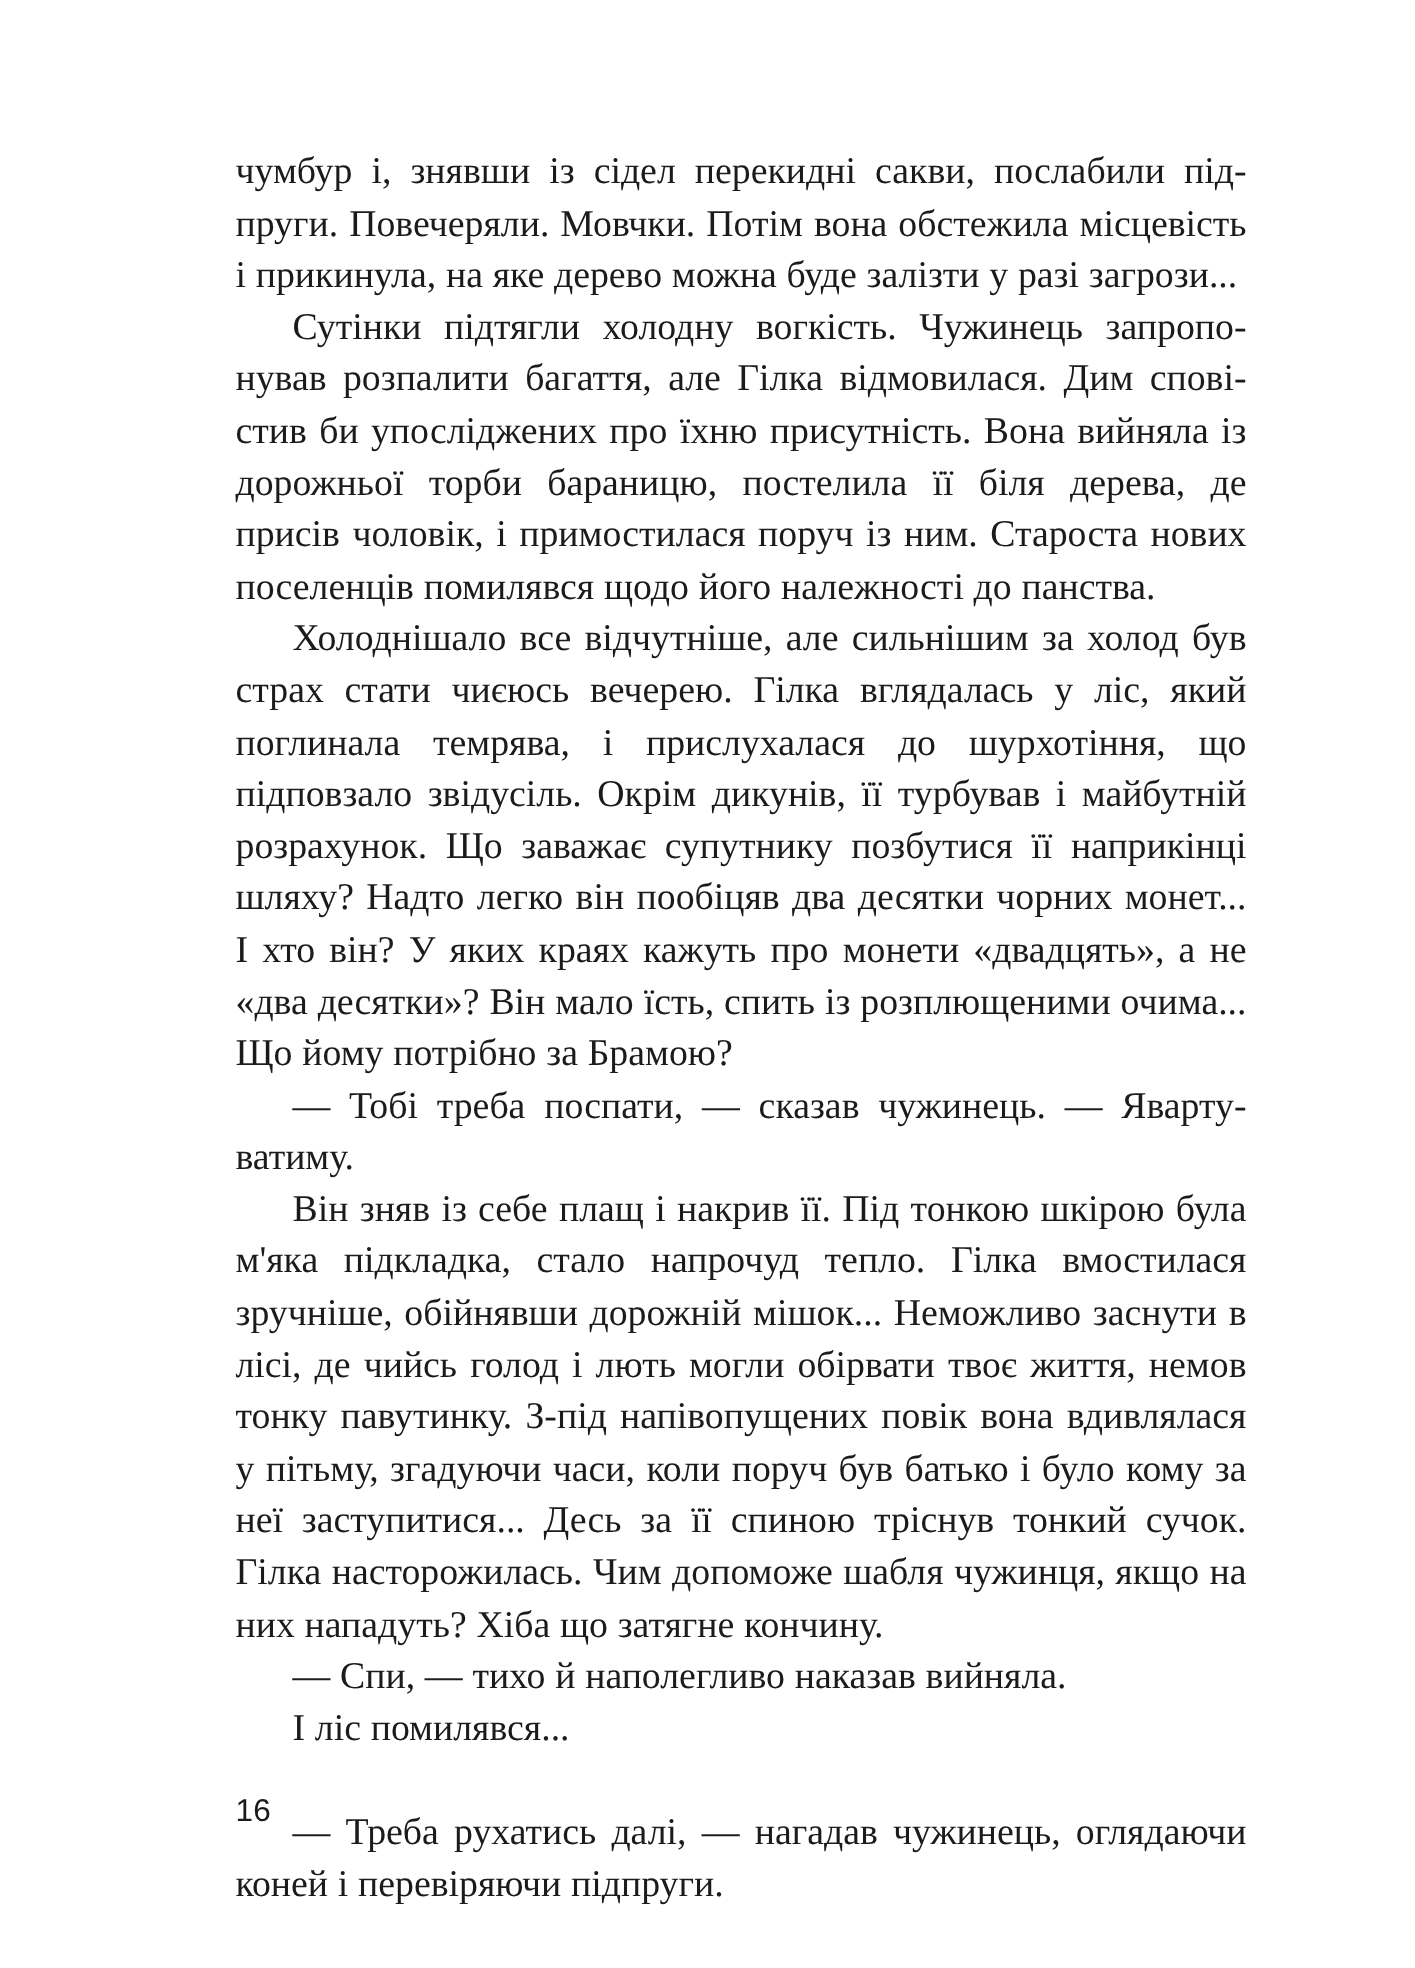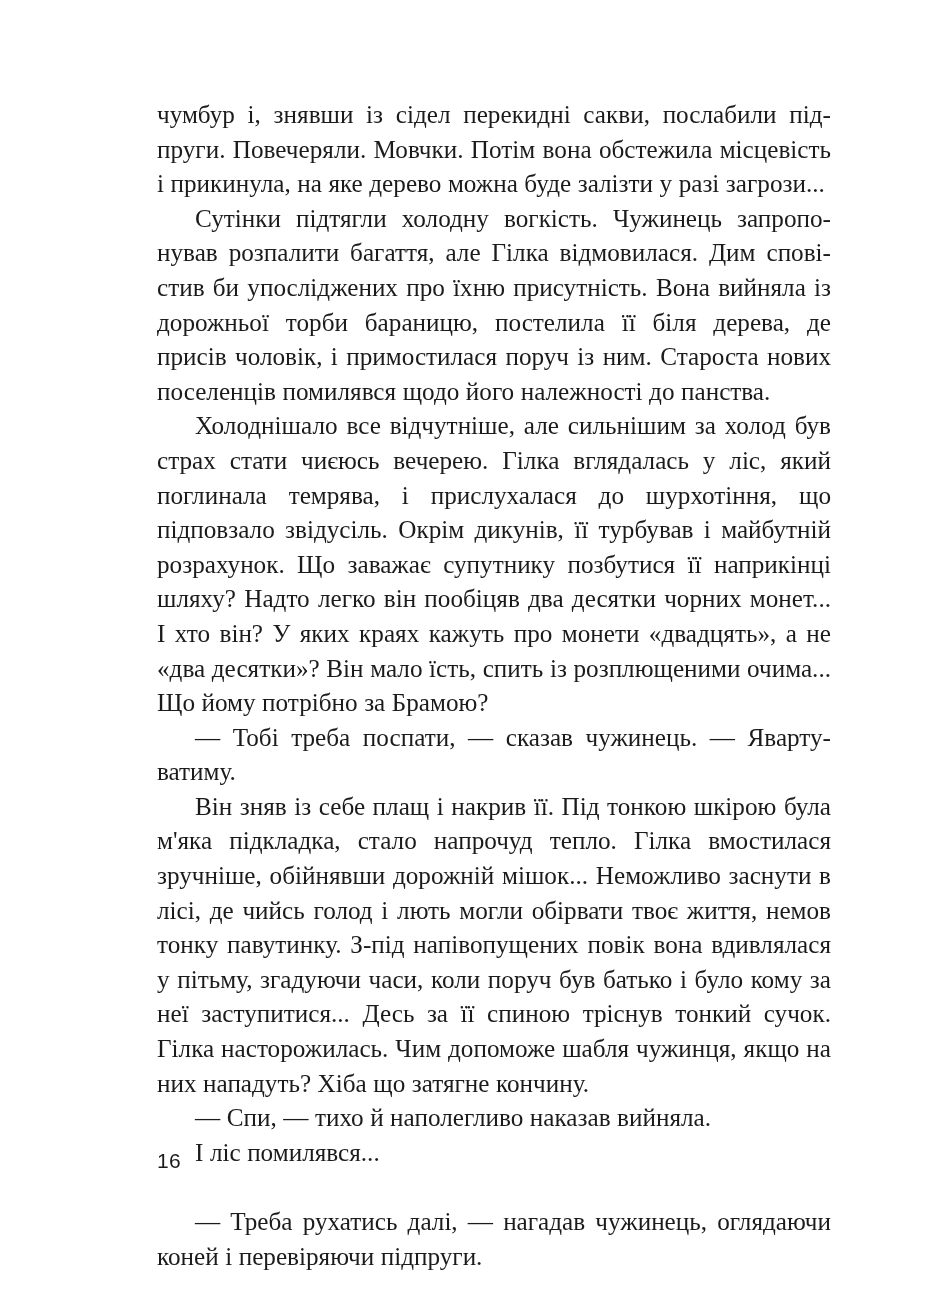--- a/index.html
+++ b/index.html
@@ -51,21 +51,21 @@
 
   
 
   .spacer-line {
     height: 34.6px;
   }
 
   #page-number {
     position: absolute;
     left: 157px;
-    top: 1149px;
+    top: 1196px;
     font-family: "Liberation Sans", "DejaVu Sans", sans-serif;
     font-size: 21px;
     color: #1b1b1b;
     letter-spacing: 0.2px;
   }
 </style>
 </head>
 <body>
 
 <div id="page">

